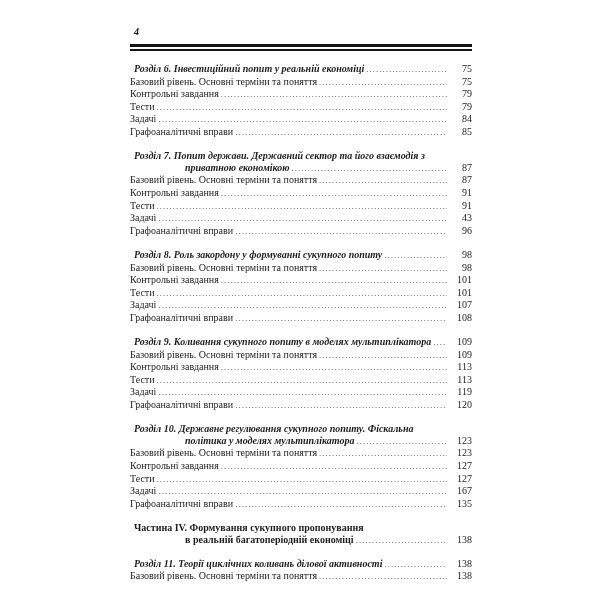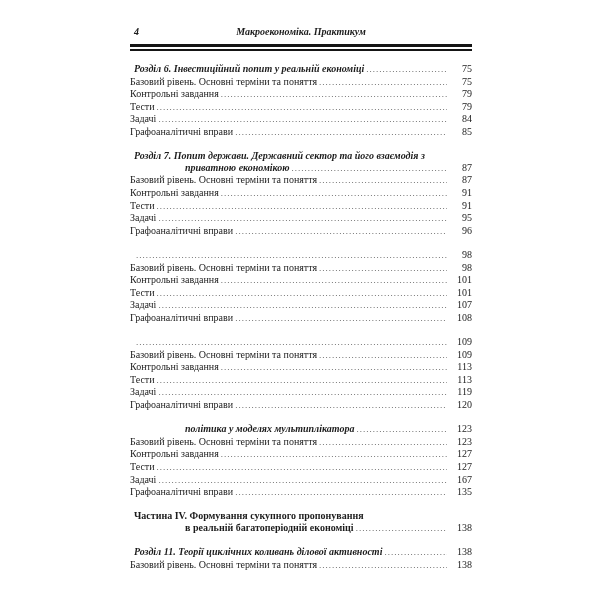--- a/index.html
+++ b/index.html
@@ -41,21 +41,20 @@
   .cont { padding-left:55px; }
 </style>
 </head>
 <body>
 
 <div class="page">
   <div class="content">
 
     <div class="header">
       <span class="hdr-page">4</span>
-      <span class="hdr-title">Макроекономіка. Практикум</span>
     </div>
     <div class="rule"></div>
 
     <div class="section">
       <div class="row chapter head1">
         <span class="lbl">Розділ 6. Інвестиційний попит у реальній економіці</span>
         <span class="dots"></span>
         <span class="pg">75</span>
       </div>
       <div class="row">
@@ -105,31 +104,32 @@
         <span class="pg">91</span>
       </div>
       <div class="row">
         <span class="lbl">Тести</span>
         <span class="dots"></span>
         <span class="pg">91</span>
       </div>
       <div class="row">
         <span class="lbl">Задачі</span>
         <span class="dots"></span>
-        <span class="pg">95</span>
+        <span class="pg">43</span>
       </div>
       <div class="row">
         <span class="lbl">Графоаналітичні вправи</span>
         <span class="dots"></span>
         <span class="pg">96</span>
       </div>
     </div>
 
     <div class="section">
       <div class="row chapter head1">
+        <span class="lbl">Розділ 8. Роль закордону у формуванні сукупного попиту</span>
         <span class="dots"></span>
         <span class="pg">98</span>
       </div>
       <div class="row">
         <span class="lbl">Базовий рівень. Основні терміни та поняття</span>
         <span class="dots"></span>
         <span class="pg">98</span>
       </div>
       <div class="row italic">
         <span class="lbl">Контрольні завдання</span>
@@ -148,20 +148,21 @@
       </div>
       <div class="row">
         <span class="lbl">Графоаналітичні вправи</span>
         <span class="dots"></span>
         <span class="pg">108</span>
       </div>
     </div>
 
     <div class="section">
       <div class="row chapter head1">
+        <span class="lbl">Розділ 9. Коливання сукупного попиту в моделях мультиплікатора</span>
         <span class="dots"></span>
         <span class="pg">109</span>
       </div>
       <div class="row">
         <span class="lbl">Базовий рівень. Основні терміни та поняття</span>
         <span class="dots"></span>
         <span class="pg">109</span>
       </div>
       <div class="row italic">
         <span class="lbl">Контрольні завдання</span>
@@ -179,20 +180,23 @@
         <span class="pg">119</span>
       </div>
       <div class="row">
         <span class="lbl">Графоаналітичні вправи</span>
         <span class="dots"></span>
         <span class="pg">120</span>
       </div>
     </div>
 
     <div class="section">
+      <div class="row chapter head1">
+        <span class="lbl">Розділ 10. Державне регулювання сукупного попиту. Фіскальна</span>
+      </div>
       <div class="row chapter cont">
         <span class="lbl">політика у моделях мультиплікатора</span>
         <span class="dots"></span>
         <span class="pg">123</span>
       </div>
       <div class="row">
         <span class="lbl">Базовий рівень. Основні терміни та поняття</span>
         <span class="dots"></span>
         <span class="pg">123</span>
       </div>

